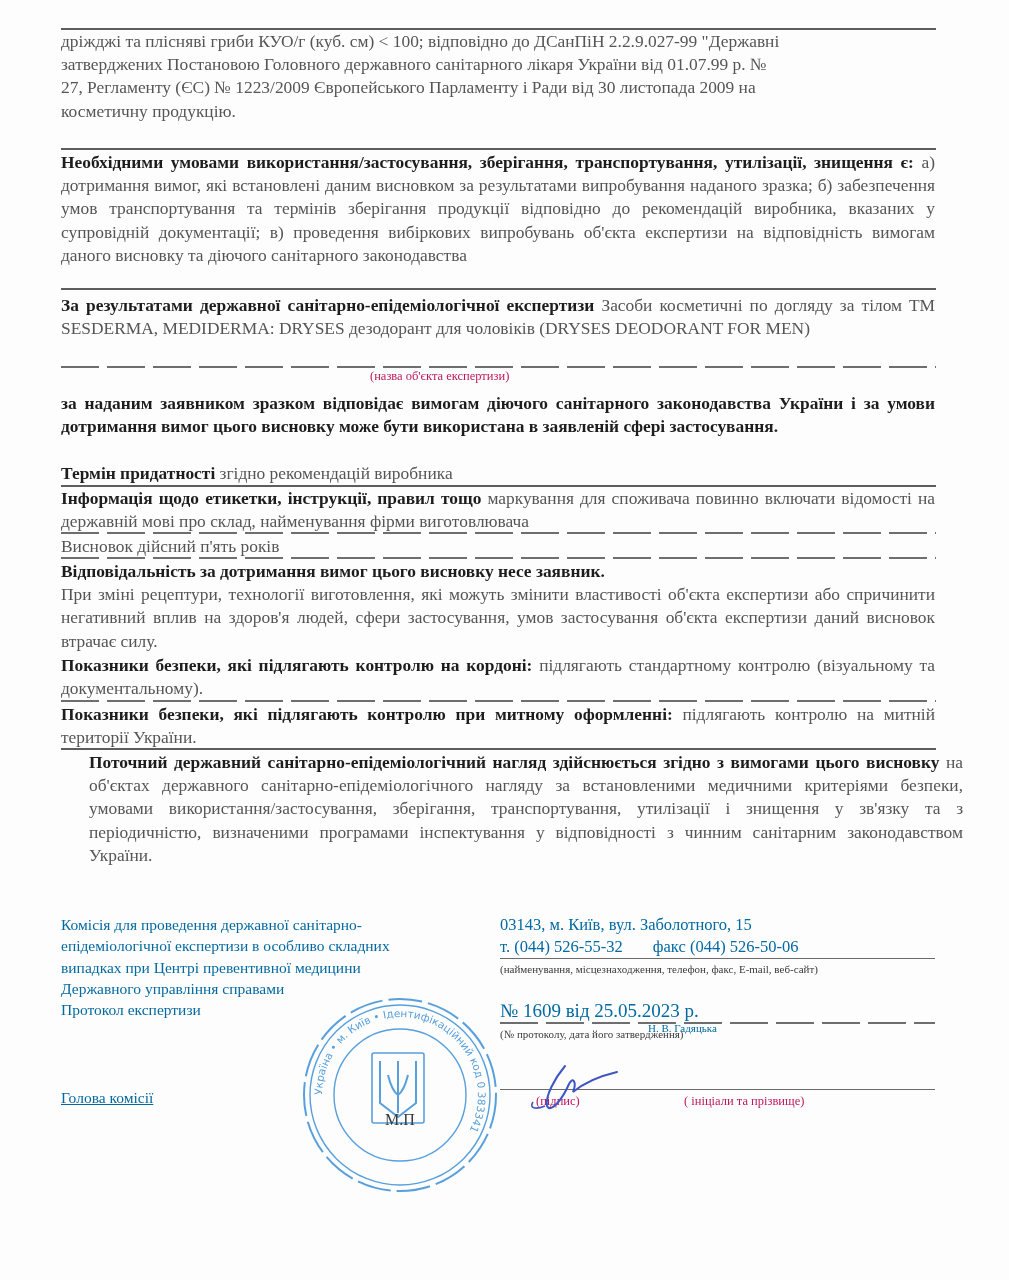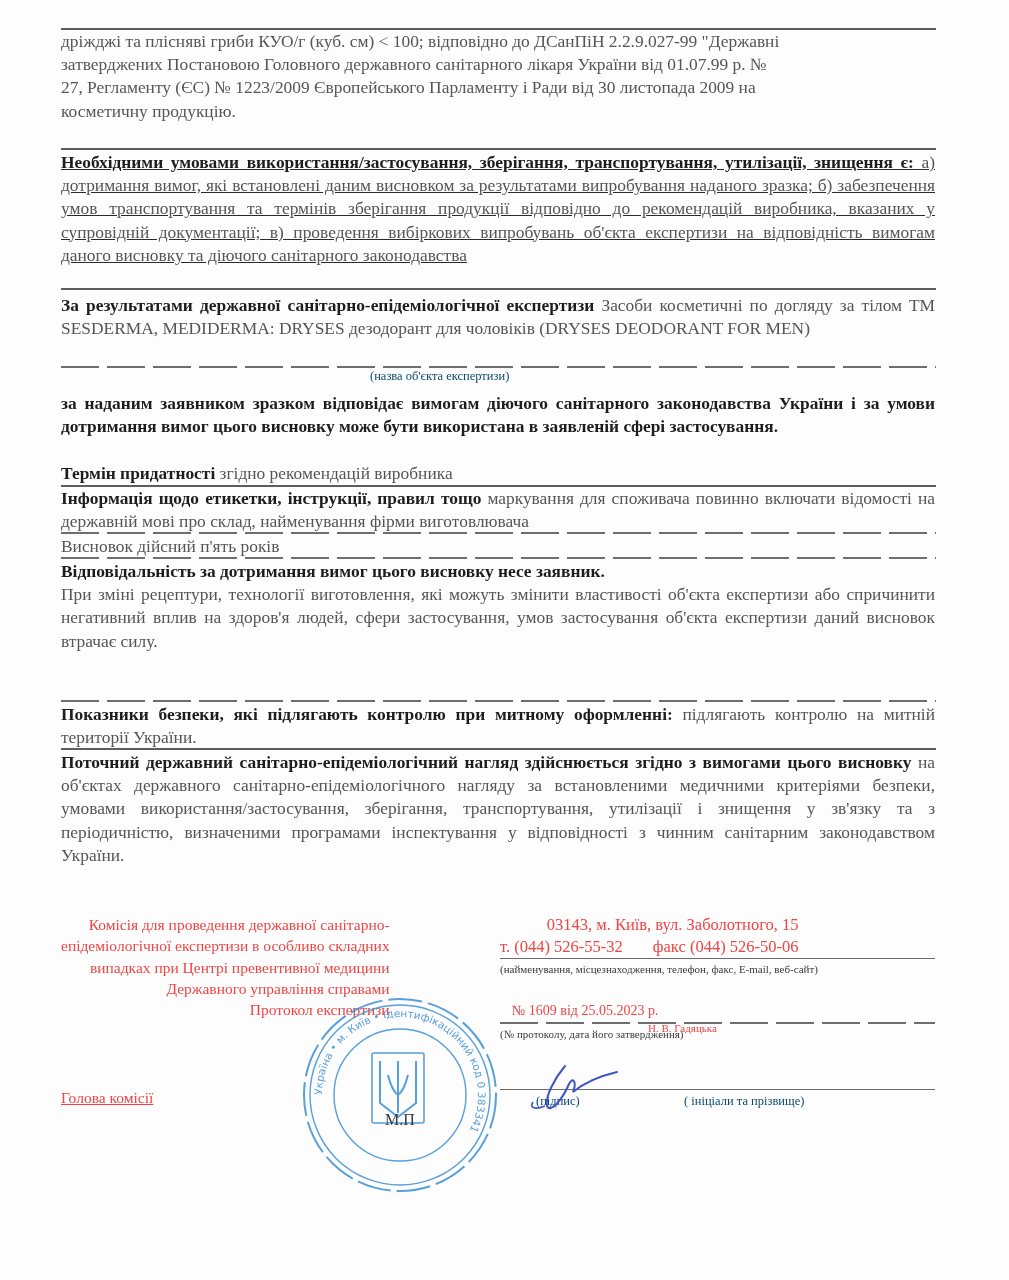--- a/index.html
+++ b/index.html
@@ -11,41 +11,41 @@
       position: relative;
     }
     .page { position: absolute; left: 0; top: 0; width: 1009px; height: 1280px; }
     .body-block { position: absolute; left: 61px; width: 874px; font-size: 17.4px; line-height: 23.2px; text-align: justify; }
     .body-block p { margin: 0; }
     .rule { position: absolute; left: 61px; width: 875px; height: 2px; background: #5d5d5d; }
     .rule.thin { height: 1px; background: #6a6a6a; }
     .rule.dash { height: 2px; background: repeating-linear-gradient(90deg, #6e6e6e 0 38px, transparent 38px 46px); }
     b, .b { font-weight: bold; color: #1d1d1d; }
     .faded { color: #555; }
-    .caption { position: absolute; font-size: 12.5px; color: #0c4a6e; }
-    .sig { position: absolute; font-size: 16.5px; line-height: 21.5px; color: #ef4444; text-align: right; }
+    .caption { position: absolute; font-size: 12.5px; color: #be185d; }
+    .sig { position: absolute; font-size: 16.5px; line-height: 21.5px; color: #0369a1; }
     .small { font-size: 11px; color: #3a3a3a; }
     .stamp { position: absolute; left: 300px; top: 995px; width: 200px; height: 200px; }
   </style>
 </head>
 <body>
 
 <div class="page">
 
   <div class="rule" style="top:28px;"></div>
 
   <div class="body-block" style="top:30px;">
     <p class="faded">дріжджі та пліснявi гриби КУО/г (куб. см) &lt; 100; відповідно до ДСанПіН 2.2.9.027-99 "Державні</p>
     <p class="faded">затверджених Постановою Головного державного санітарного лікаря України від 01.07.99 р. №</p>
     <p class="faded">27, Регламенту (ЄС) № 1223/2009 Європейського Парламенту і Ради від 30 листопада 2009 на</p>
     <p class="faded">косметичну продукцію.</p>
   </div>
   <div class="rule" style="top:148px;"></div>
 
-  <div class="body-block" style="top:151px;text-decoration:underline;">
+  <div class="body-block" style="top:151px;">
     <p><b>Необхідними умовами використання/застосування, зберігання, транспортування, утилізації, знищення є:</b> <span class="faded">а) дотримання вимог, які встановлені даним висновком за результатами випробування наданого зразка; б) забезпечення умов транспортування та термінів зберігання продукції відповідно до рекомендацій виробника, вказаних у супровідній документації; в) проведення вибіркових випробувань об'єкта експертизи на відповідність вимогам даного висновку та діючого санітарного законодавства</span></p>
   </div>
   <div class="rule" style="top:288px;"></div>
 
   <div class="body-block" style="top:294px;">
     <p><b>За результатами державної санітарно-епідеміологічної експертизи</b> <span class="faded">Засоби косметичні по догляду за тілом ТМ SESDERMA, MEDIDERMA: DRYSES дезодорант для чоловіків (DRYSES DEODORANT FOR MEN)</span></p>
   </div>
   <div class="rule dash" style="top:366px;"></div>
   <div class="caption" style="left:370px; top:369px;">(назва об'єкта експертизи)</div>
   <div class="body-block" style="top:392px;">
@@ -65,47 +65,50 @@
   <div class="body-block" style="top:535px;">
     <p class="faded">Висновок дійсний п'ять років</p>
   </div>
   <div class="rule dash" style="top:557px;"></div>
 
   <div class="body-block" style="top:560px;">
     <p class="b">Відповідальність за дотримання вимог цього висновку несе заявник.</p>
     <p class="faded">При зміні рецептури, технології виготовлення, які можуть змінити властивості об'єкта експертизи або спричинити негативний вплив на здоров'я людей, сфери застосування, умов застосування об'єкта експертизи даний висновок втрачає силу.</p>
   </div>
 
+  <div class="body-block" style="top:654px;">
+    <p><b>Показники безпеки, які підлягають контролю на кордоні:</b> <span class="faded">підлягають стандартному контролю (візуальному та документальному).</span></p>
+  </div>
   <div class="rule dash" style="top:700px;"></div>
 
   <div class="body-block" style="top:703px;">
     <p><b>Показники безпеки, які підлягають контролю при митному оформленні:</b> <span class="faded">підлягають контролю на митній території України.</span></p>
   </div>
   <div class="rule" style="top:748px;"></div>
 
-  <div class="body-block" style="top:751px;">
+  <div class="body-block" style="top:751px;margin-left:28px;">
     <p><b>Поточний державний санітарно-епідеміологічний нагляд здійснюється згідно з вимогами цього висновку</b> <span class="faded">на об'єктах державного санітарно-епідеміологічного нагляду за встановленими медичними критеріями безпеки, умовами використання/застосування, зберігання, транспортування, утилізації і знищення у зв'язку та з періодичністю, визначеними програмами інспектування у відповідності з чинним санітарним законодавством України.</span></p>
   </div>
 
   <div class="sig" style="left:61px; top:914px; font-size:15.5px; line-height:21.3px;">
     <div>Комісія для проведення державної санітарно-</div>
     <div>епідеміологічної експертизи в особливо складних</div>
     <div>випадках при Центрі превентивної медицини</div>
     <div>Державного управління справами</div>
     <div>Протокол експертизи</div>
   </div>
 
   <div class="sig" style="left:500px; top:914px; font-size:16.5px;">
     <div>03143, м. Київ, вул. Заболотного, 15</div>
     <div><span>т. (044) 526-55-32</span><span style="display:inline-block;width:30px;"></span><span>факс (044) 526-50-06</span></div>
   </div>
   <div class="rule thin" style="left:500px; width:435px; top:958px;"></div>
   <div class="caption small" style="left:500px; top:963px;">(найменування, місцезнаходження, телефон, факс, E-mail, веб-сайт)</div>
 
-  <div class="sig" style="left:512px; top:1000px; font-size:14px;">№ 1609 від 25.05.2023 р.</div>
+  <div class="sig" style="left:500px; top:1000px; font-size:19px;">№ 1609 від 25.05.2023 р.</div>
   <div class="rule dash" style="left:500px; width:435px; top:1022px;"></div>
   <div class="caption small" style="left:500px; top:1028px;">(№ протоколу, дата його затвердження)</div>
 
   <div class="sig" style="left:61px; top:1087px; font-size:15.5px;text-decoration:underline;">Голова комісії</div>
   <div class="sig" style="left:648px; top:1018px; font-size:11px;">Н. В. Гадяцька</div>
   <div class="rule thin" style="left:500px; width:435px; top:1089px;"></div>
   <div class="caption" style="left:500px; top:1094px; font-size:12.5px;margin-left:36px;">(підпис)</div>
   <div class="caption" style="left:684px; top:1094px; font-size:12.5px;">( ініціали та прізвище)</div>
 
   <svg style="position:absolute; left:525px; top:1058px;" width="95" height="60" viewBox="0 0 95 60">

